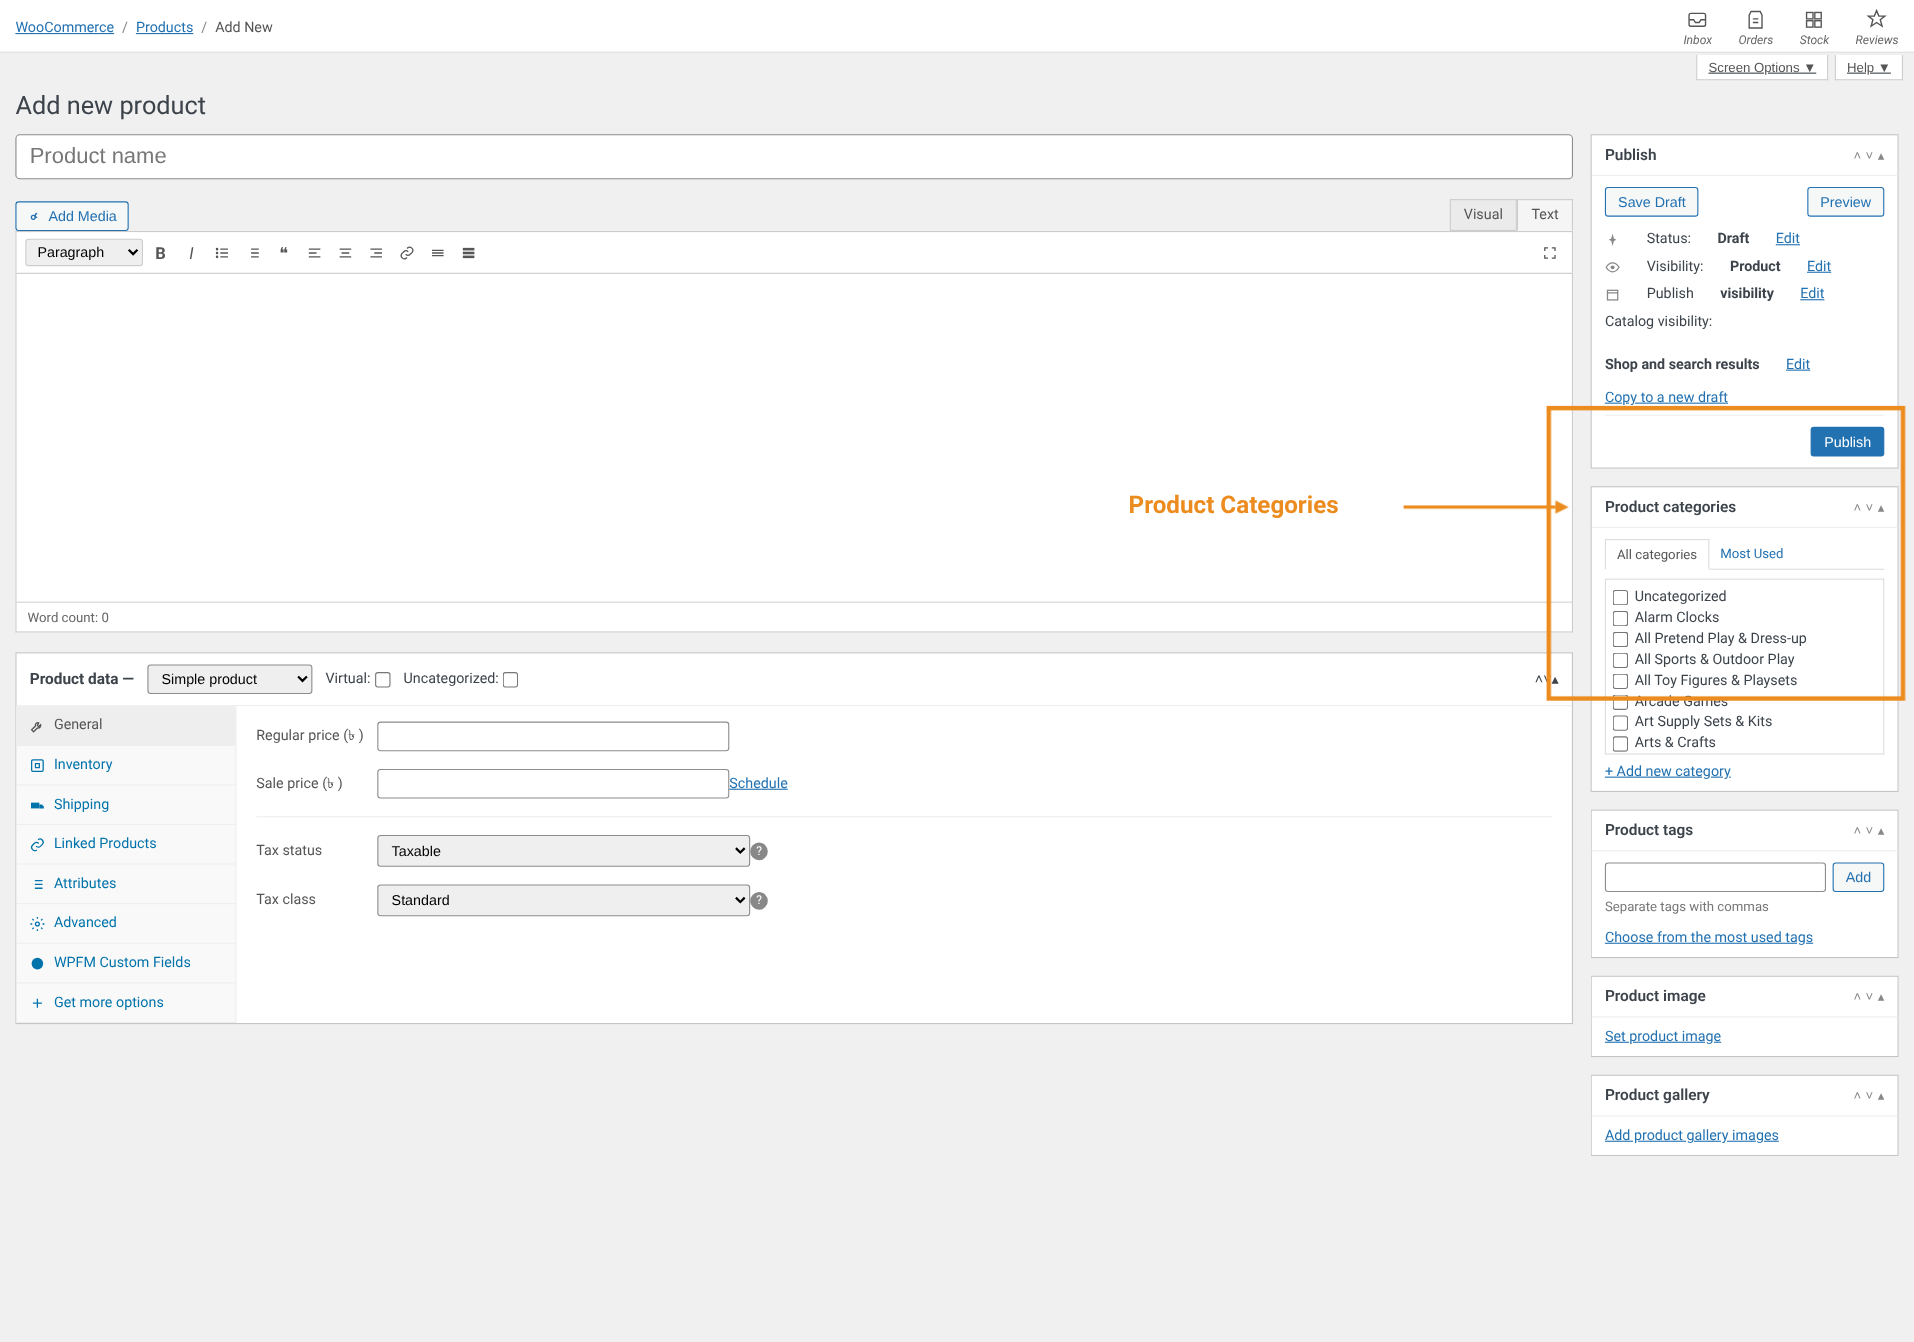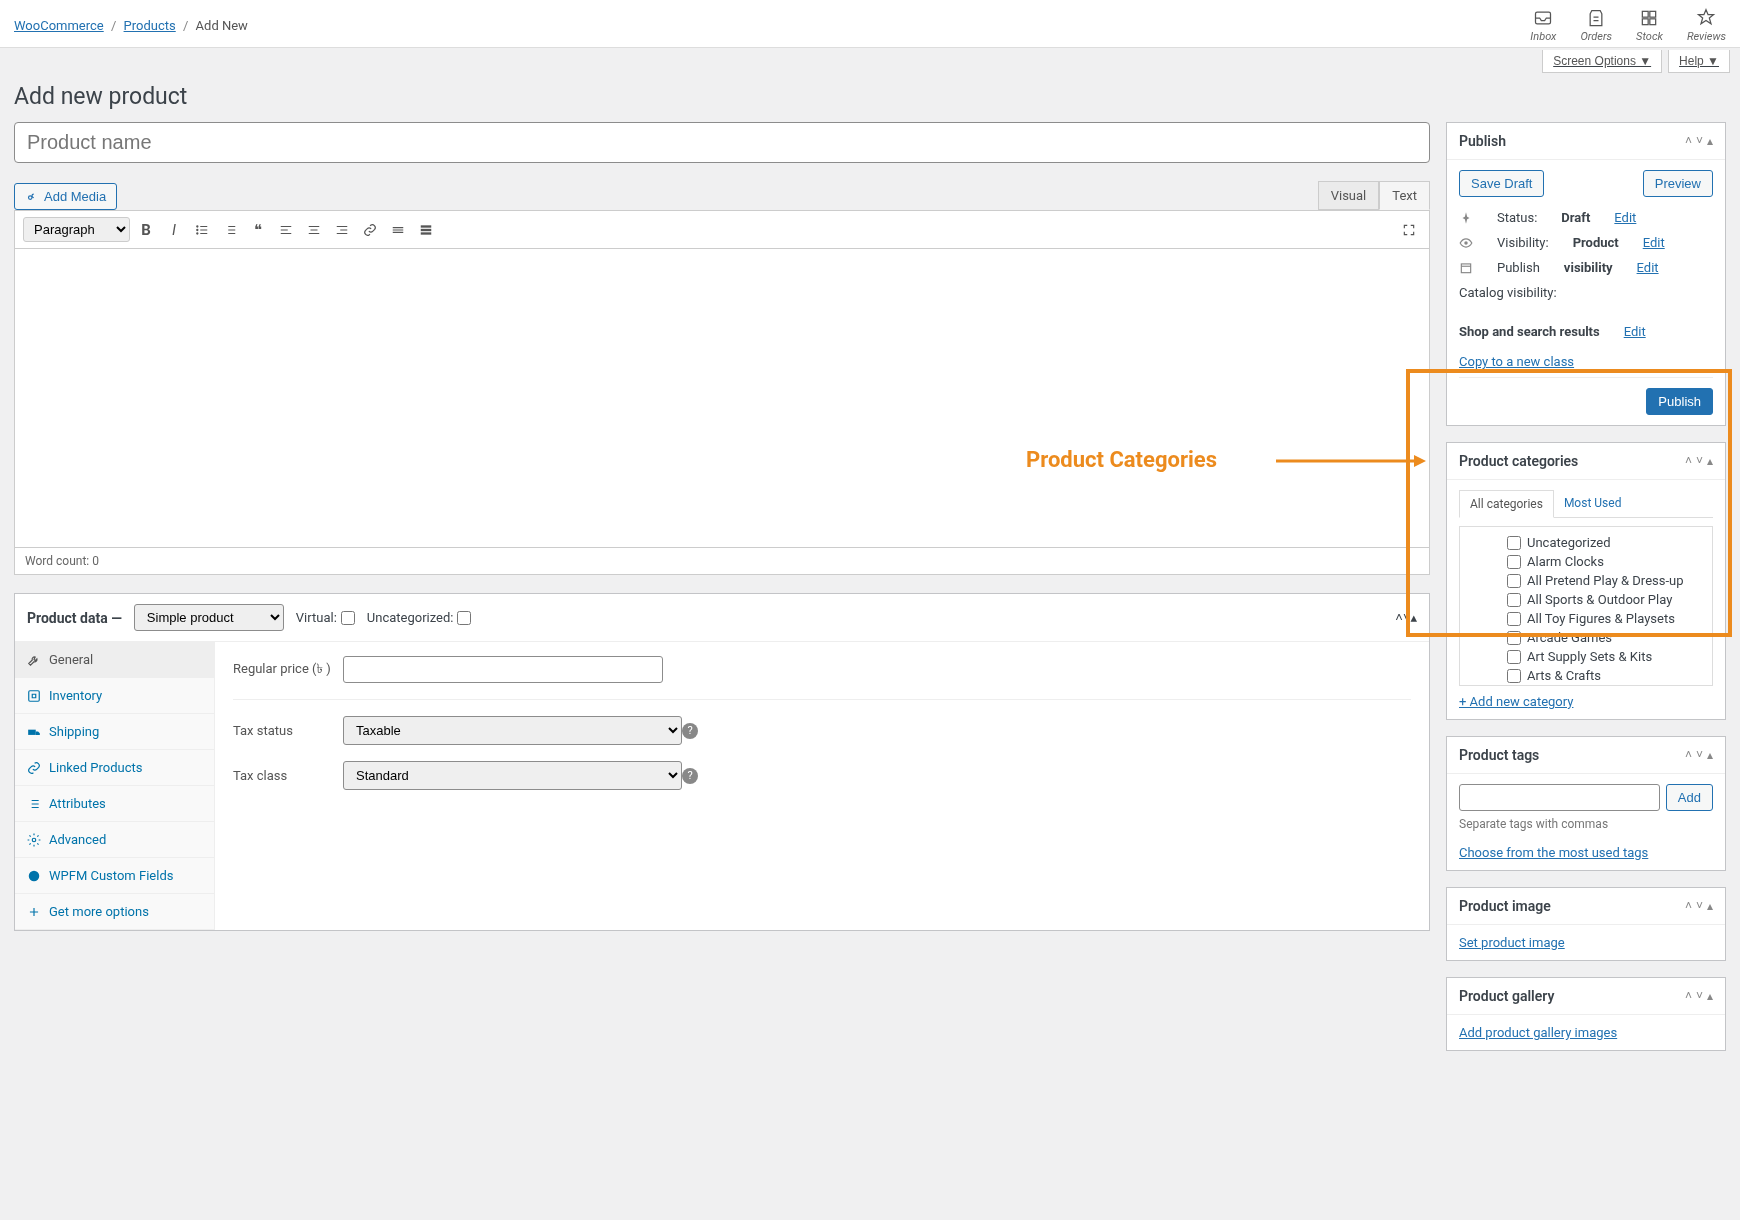--- a/index.html
+++ b/index.html
@@ -74,21 +74,21 @@
 .pub-row svg { width: 14px; height: 14px; fill: #888; }
 .pub-actions { display: flex; justify-content: space-between; margin-bottom: 8px; }
 .btn { padding: 5px 11px; border: 1px solid #2271b1; background: #f6f7f7; color: #2271b1; border-radius: 3px; cursor: pointer; font-size: 13px; }
 .btn-primary { background: #2271b1; color: #fff; border-color: #2271b1; }
 .pub-submit { display: flex; justify-content: flex-end; border-top: 1px solid #eee; padding-top: 10px; margin-top: 8px; }
 
 .cat-tabs { display: flex; border-bottom: 1px solid #ddd; margin-bottom: 8px; }
 .cat-tab { padding: 6px 10px; font-size: 12px; cursor: pointer; color: #2271b1; }
 .cat-tab.active { border: 1px solid #ddd; border-bottom: 1px solid #fff; margin-bottom: -1px; color: #555; background: #fff; }
 .cat-list { max-height: 160px; overflow-y: auto; border: 1px solid #ddd; padding: 6px; }
-.cat-item { display: flex; align-items: flex-end; gap: 6px; padding: 2px 0; font-size: 13px; margin-left: 41px; }
+.cat-item { display: flex; align-items: flex-end; gap: 6px; padding: 2px 0; font-size: 13px; }
 .cat-item input { width: 14px; height: 14px; }
 .add-cat { display: block; margin-top: 8px; font-size: 13px; }
 
 .tag-row { display: flex; gap: 6px; }
 .tag-input { flex: 1; padding: 5px 8px; border: 1px solid #8c8c8c; border-radius: 3px; }
 .tag-hint { font-size: 12px; color: #777; margin-top: 6px; }
 
 .annotation { position: absolute; color: #ec8b1e; font-size: 22px; font-weight: 700; pointer-events: none; }
 .arrow { position: absolute; pointer-events: none; }
 .highlight-box { position: absolute; border: 4px solid #ec8b1e; pointer-events: none; }
@@ -299,20 +299,25 @@
                   <path d="M12 5v14M5 12h14"></path>
                 </svg>
                 <span>Get more options</span>
               </div>
           </div>
           <div class="pd-panel">
             <div class="field-row">
               <div class="field-label">Regular price (৳ )</div>
               <input class="field-input" style="">
             </div>
+            <div class="field-row">
+              <div class="field-label">Sale price (৳ )</div>
+              <input class="field-input" style="">
+              <a>Schedule</a>
+            </div>
             <div class="hr"></div>
             <div class="field-row">
               <div class="field-label">Tax status</div>
               <select class="field-select"><option>Taxable</option></select>
               <div class="help-icon">?</div>
             </div>
             <div class="field-row">
               <div class="field-label">Tax class</div>
               <select class="field-select"><option>Standard</option></select>
               <div class="help-icon">?</div>
@@ -362,21 +367,21 @@
               </svg>
             <span>Publish</span> 
               <b>visibility</b> 
               <a>Edit</a>
           </div>
           <div class="pub-row" style="flex-wrap:wrap;">
             <span>Catalog visibility:</span> 
               <b>Shop and search results</b> 
               <a>Edit</a>
           </div>
-          <a style="display:block;margin-top:10px;">Copy to a new class</a>
+          <a style="display:block;margin-top:10px;">Copy to a new draft</a>
           <div class="pub-submit">
             <button class="btn btn-primary">Publish</button>
           </div>
         </div>
       </div>
 
       <div class="highlight-box" style="top:247px; left:-40px; right:-6px; height:268px;"></div>
 
       <div class="postbox">
         <div class="postbox-header">

